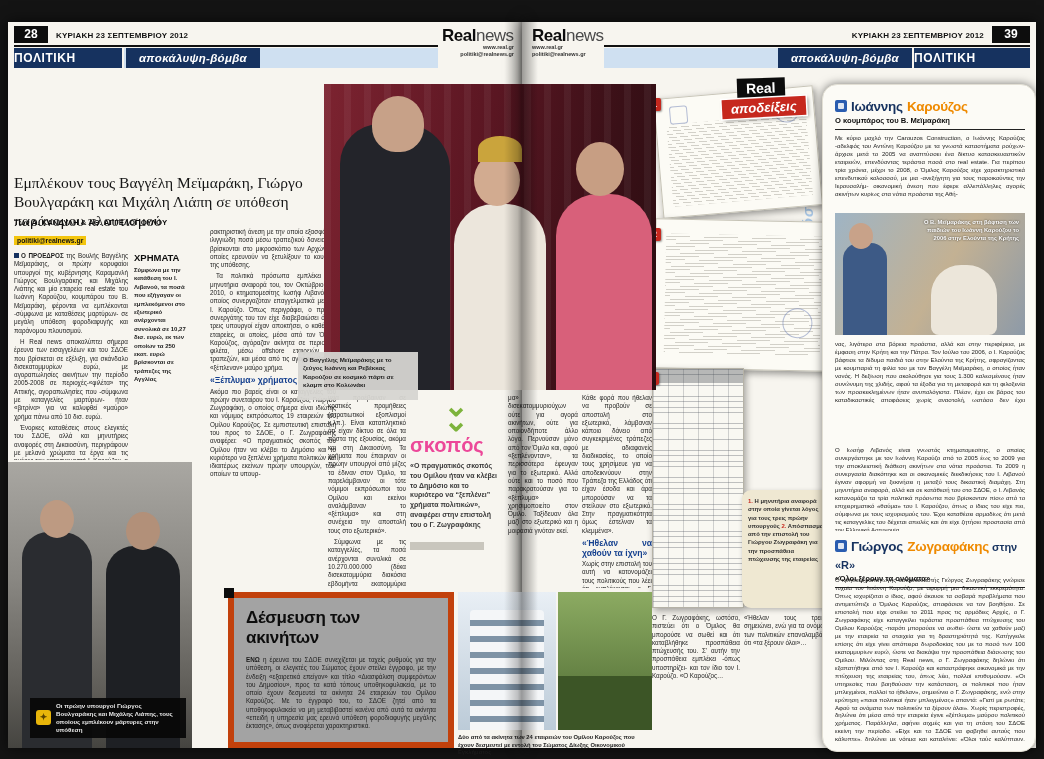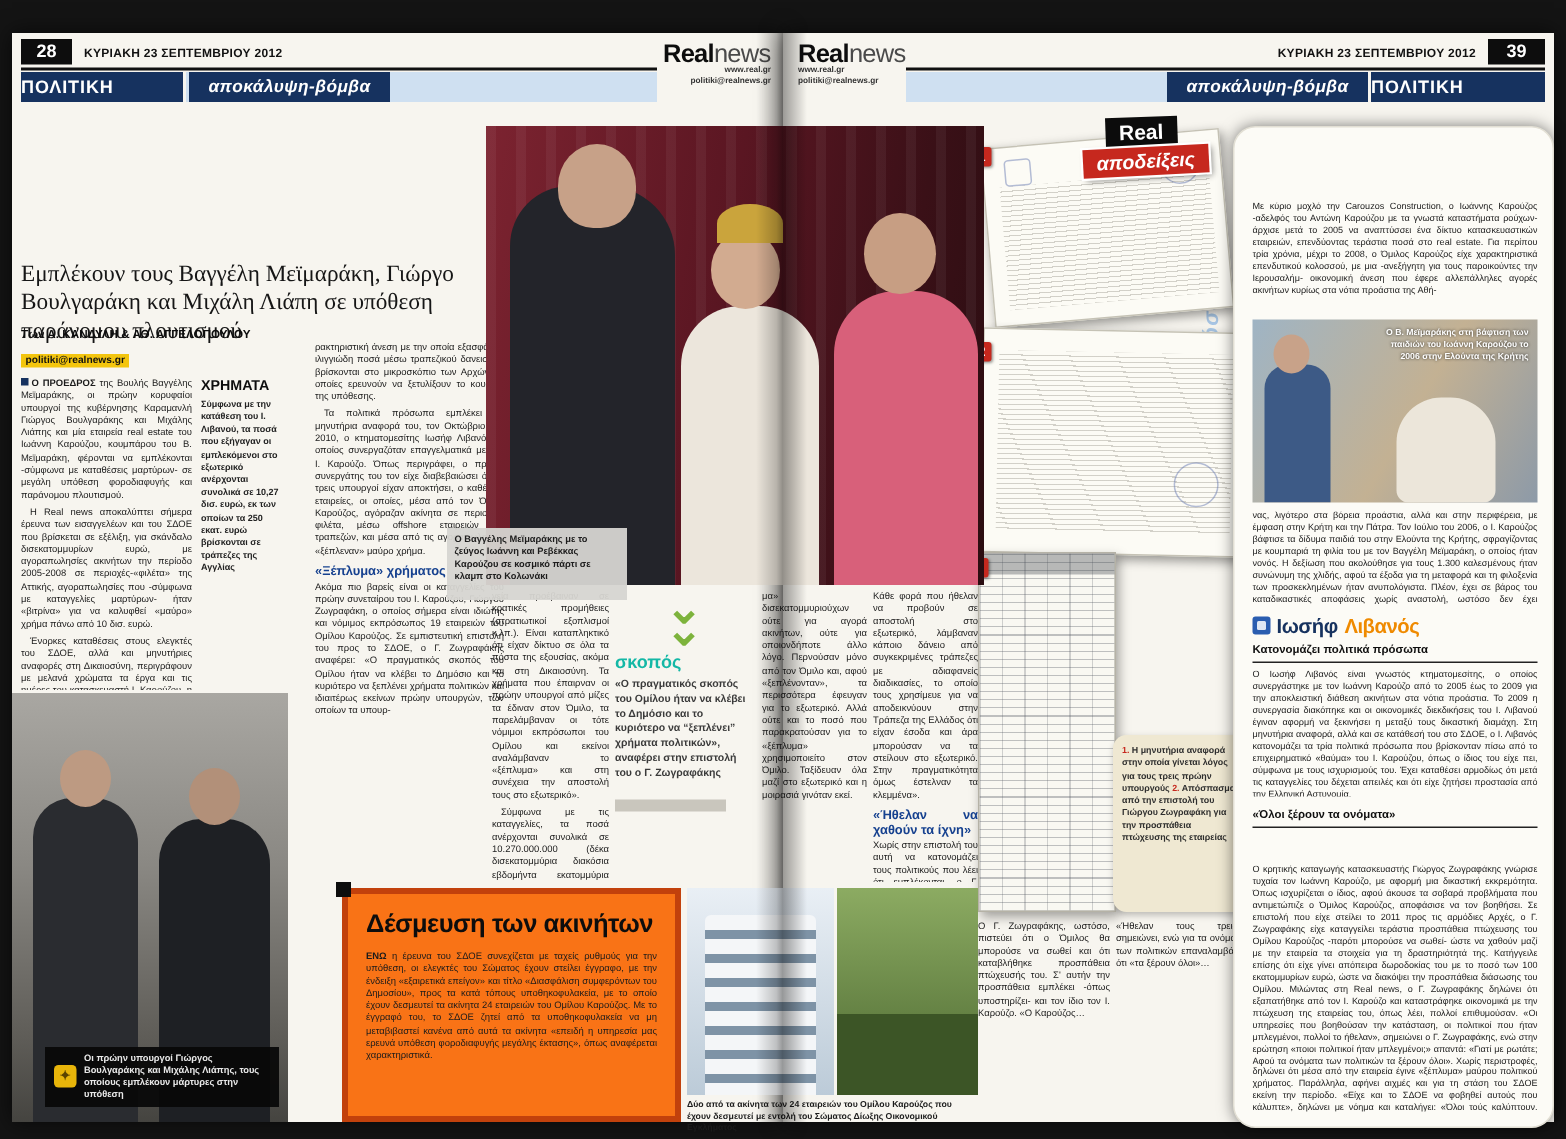--- a/index.html
+++ b/index.html
@@ -25,31 +25,31 @@
   .byline-email { background:#f3c50e; font-size:6.8px; font-weight:bold; padding:1px 3px; display:inline-block; color:#111; }
   .bt { font-size:6.3px; line-height:1.32; text-align:justify; color:#1b1b1b; }
   .bt p { margin-bottom:3px; }
   .bt p.ind { text-indent:6px; }
   .sq { display:inline-block; width:5px; height:5px; background:#16325f; margin-right:2px; }
   .money-title { font-size:9.5px; font-weight:bold; color:#0d0d0d; margin-bottom:3px; }
   .money-txt { font-size:6px; line-height:1.4; font-weight:bold; color:#222; }
   .col-subhead { color:#16418f; font-weight:bold; font-size:8.6px; margin:4px 0 2px; line-height:1.1; }
   
   .pq-chev { color:#7db33c; font-weight:bold; font-size:30px; line-height:.5; text-align:center; }
-  .pq-label { color:#14b8a6; font-weight:bold; font-size:12px; margin:6px 0 4px; }
+  .pq-label { color:#ec4899; font-weight:bold; font-size:20px; margin:6px 0 4px; }
   .pq-text { font-size:7px; font-weight:bold; color:#3a3a3a; line-height:1.4; }
   .pq-bar { background:#c9c6bd; height:8px; width:74px; margin-top:12px; }
   
   .ph { overflow:hidden; }
   .cap-gray { background:rgba(214,213,209,.95); color:#1d1d1d; font-size:6.2px; font-weight:bold; padding:4px 5px; line-height:1.35; }
   .cap-bar { background:rgba(8,8,8,.93); color:#e8e8e8; font-size:6.2px; font-weight:bold; display:flex; align-items:center; gap:5px; padding:4px 6px; line-height:1.3; }
   .cam-ic { width:15px; height:15px; background:#e8b50a; border-radius:3px; flex:0 0 auto; color:#5a4300; font-size:9px; text-align:center; line-height:15px; }
   .white-cap { color:#fff; font-size:5.8px; font-weight:bold; text-align:right; line-height:1.35; text-shadow:0 0 2px rgba(0,0,0,.8); }
   
-  .sbox { background:#f97316; border:4px solid #c2410c; }
+  .sbox { background:#a3a3a3; border:6px solid #c2410c; }
   .sbox-title { font-size:17px; font-weight:bold; color:#0d0d0d; letter-spacing:-.3px; }
   
   .doc { background:#fcfbf5; border:1px solid #c5c2b5; box-shadow:2px 3px 7px rgba(0,0,0,.4); }
   .doc-lines { background:repeating-linear-gradient(180deg,#fcfbf5 0 2.6px,#a9a69c 2.6px 3.3px); opacity:.5; }
   .doc-num { background:#c6281e; color:#fff; font-weight:bold; font-size:9px; width:13px; height:13px; text-align:center; line-height:13px; border-radius:2px; box-shadow:1px 1px 2px rgba(0,0,0,.4); }
   .stamp { border:1.5px solid #5a6fae; border-radius:50%; opacity:.45; }
   .badge-real { background:#0c0c0c; color:#fff; font-weight:bold; font-size:14px; padding:2px 9px; display:inline-block; }
   .badge-proof { background:#c6281e; color:#fff; font-weight:bold; font-style:italic; font-size:13px; padding:2px 9px; display:inline-block; box-shadow:0 0 0 1.5px #fff, 2px 2px 4px rgba(0,0,0,.45); }
   .table-scan { background:#f9f8f2; border:1px solid #b5b2a6; box-shadow:2px 3px 7px rgba(0,0,0,.35);
     background-image:repeating-linear-gradient(180deg, rgba(80,85,95,.35) 0 .7px, transparent .7px 5.4px),
@@ -209,36 +209,37 @@
   <p>Ο Γ. Ζωγραφάκης, ωστόσο, πιστεύει ότι ο Όμιλος θα μπορούσε να σωθεί και ότι καταβλήθηκε προσπάθεια πτώχευσής του. Σ' αυτήν την προσπάθεια εμπλέκει -όπως υποστηρίζει- και τον ίδιο τον Ι. Καρούζο. «Ο Καρούζος…</p>
 </div>
 <div class="abs bt" style="left:744px;top:614px;width:86px;height:136px;overflow:hidden;">
   <p>«Ήθελαν τους τρεις», σημειώνει, ενώ για τα ονόματα των πολιτικών επαναλαμβάνει ότι «τα ξέρουν όλοι»…</p>
 </div>
 
 <div class="abs vtag" style="left:800px;top:100px;height:170px;">τα πρόσωπα</div>
 
 <div class="abs sb-card" style="left:822px;top:84px;width:214px;height:668px;z-index:6;">
 
+  <div class="abs" style="left:12px;top:12px;width:190px;">
+    <div><span class="sb-icon"><i></i></span><span class="sb-name-blue">Ιωάννης</span> <span class="sb-name-orange">Καρούζος</span></div>
+    <div class="sb-sub">Ο κουμπάρος του Β. Μεϊμαράκη</div>
+    <div class="sb-rule"></div>
+  </div>
   <div class="abs sb-body" style="left:12px;top:50px;width:190px;height:76px;">Με κύριο μοχλό την Carouzos Construction, ο Ιωάννης Καρούζος -αδελφός του Αντώνη Καρούζου με τα γνωστά καταστήματα ρούχων- άρχισε μετά το 2005 να αναπτύσσει ένα δίκτυο κατασκευαστικών εταιρειών, επενδύοντας τεράστια ποσά στο real estate. Για περίπου τρία χρόνια, μέχρι το 2008, ο Όμιλος Καρούζος είχε χαρακτηριστικά επενδυτικού κολοσσού, με μια -ανεξήγητη για τους παροικούντες την Ιερουσαλήμ- οικονομική άνεση που έφερε αλλεπάλληλες αγορές ακινήτων κυρίως στα νότια προάστια της Αθή-</div>
   <div class="abs ph" style="left:12px;top:128px;width:190px;height:122px;background:linear-gradient(120deg,#9fb4c4,#c3b193 55%,#8d9aa8);">
     <div class="abs" style="left:8px;top:30px;width:44px;height:92px;background:#3d5a86;border-radius:16px 16px 0 0;"></div>
     <div class="abs" style="left:14px;top:10px;width:24px;height:26px;background:#c8a289;border-radius:50%;"></div>
     <div class="abs" style="left:96px;top:52px;width:66px;height:70px;background:#ece6da;border-radius:30px 30px 8px 8px;filter:blur(.4px);"></div>
     <div class="abs white-cap" style="right:6px;top:6px;width:96px;">Ο Β. Μεϊμαράκης στη βάφτιση των παιδιών του Ιωάννη Καρούζου το 2006 στην Ελούντα της Κρήτης</div>
   </div>
   <div class="abs sb-body" style="left:12px;top:256px;width:190px;height:62px;">νας, λιγότερο στα βόρεια προάστια, αλλά και στην περιφέρεια, με έμφαση στην Κρήτη και την Πάτρα. Τον Ιούλιο του 2006, ο Ι. Καρούζος βάφτισε τα δίδυμα παιδιά του στην Ελούντα της Κρήτης, σφραγίζοντας με κουμπαριά τη φιλία του με τον Βαγγέλη Μεϊμαράκη, ο οποίος ήταν νονός. Η δεξίωση που ακολούθησε για τους 1.300 καλεσμένους ήταν συνώνυμη της χλιδής, αφού τα έξοδα για τη μεταφορά και τη φιλοξενία των προσκεκλημένων ήταν ανυπολόγιστα. Πλέον, έχει σε βάρος του καταδικαστικές αποφάσεις χωρίς αναστολή, ωστόσο δεν έχει φυλακιστεί, παρότι -σύμφωνα με μαρτυρίες- κυκλοφορεί συχνά στη Γλυφάδα.</div>
 
-  <div class="abs" style="left:12px;top:324px;width:190px;">
-    <div><span class="sb-icon"><i></i></span><span class="sb-name-blue">Ιωσήφ</span> <span class="sb-name-orange">Λιβανός</span></div>
-    <div class="sb-sub">Κατονομάζει πολιτικά πρόσωπα</div>
-    <div class="sb-rule"></div>
-  </div>
   <div class="abs sb-body" style="left:12px;top:362px;width:190px;height:84px;">Ο Ιωσήφ Λιβανός είναι γνωστός κτηματομεσίτης, ο οποίος συνεργάστηκε με τον Ιωάννη Καρούζο από το 2005 έως το 2009 για την αποκλειστική διάθεση ακινήτων στα νότια προάστια. Το 2009 η συνεργασία διακόπηκε και οι οικονομικές διεκδικήσεις του Ι. Λιβανού έγιναν αφορμή να ξεκινήσει η μεταξύ τους δικαστική διαμάχη. Στη μηνυτήρια αναφορά, αλλά και σε κατάθεσή του στο ΣΔΟΕ, ο Ι. Λιβανός κατονομάζει τα τρία πολιτικά πρόσωπα που βρίσκονταν πίσω από το επιχειρηματικό «θαύμα» του Ι. Καρούζου, όπως ο ίδιος του είχε πει, σύμφωνα με τους ισχυρισμούς του. Έχει καταθέσει αρμοδίως ότι μετά τις καταγγελίες του δέχεται απειλές και ότι είχε ζητήσει προστασία από την Ελληνική Αστυνομία.</div>
 
   <div class="abs" style="left:12px;top:452px;width:190px;">
+    <div><span class="sb-icon"><i></i></span><span class="sb-name-blue">Γιώργος</span> <span class="sb-name-orange">Ζωγραφάκης</span><span class="sb-name-suffix"> στην «R»</span></div>
     <div class="sb-sub">«Όλοι ξέρουν τα ονόματα»</div>
     <div class="sb-rule"></div>
   </div>
   <div class="abs sb-body" style="left:12px;top:492px;width:190px;height:164px;">Ο κρητικής καταγωγής κατασκευαστής Γιώργος Ζωγραφάκης γνώρισε τυχαία τον Ιωάννη Καρούζο, με αφορμή μια δικαστική εκκρεμότητα. Όπως ισχυρίζεται ο ίδιος, αφού άκουσε τα σοβαρά προβλήματα που αντιμετώπιζε ο Όμιλος Καρούζος, αποφάσισε να τον βοηθήσει. Σε επιστολή που είχε στείλει το 2011 προς τις αρμόδιες Αρχές, ο Γ. Ζωγραφάκης είχε καταγγείλει τεράστια προσπάθεια πτώχευσης του Ομίλου Καρούζος -παρότι μπορούσε να σωθεί- ώστε να χαθούν μαζί με την εταιρεία τα στοιχεία για τη δραστηριότητά της. Κατήγγειλε επίσης ότι είχε γίνει απόπειρα δωροδοκίας του με το ποσό των 100 εκατομμυρίων ευρώ, ώστε να διακόψει την προσπάθεια διάσωσης του Ομίλου. Μιλώντας στη Real news, ο Γ. Ζωγραφάκης δηλώνει ότι εξαπατήθηκε από τον Ι. Καρούζο και καταστράφηκε οικονομικά με την πτώχευση της εταιρείας του, όπως λέει, πολλοί επιθυμούσαν. «Οι υπηρεσίες που βοηθούσαν την κατάσταση, οι πολιτικοί που ήταν μπλεγμένοι, πολλοί το ήθελαν», σημειώνει ο Γ. Ζωγραφάκης, ενώ στην ερώτηση «ποιοι πολιτικοί ήταν μπλεγμένοι;» απαντά: «Γιατί με ρωτάτε; Αφού τα ονόματα των πολιτικών τα ξέρουν όλοι». Χωρίς περιστροφές, δηλώνει ότι μέσα από την εταιρεία έγινε «ξέπλυμα» μαύρου πολιτικού χρήματος. Παράλληλα, αφήνει αιχμές και για τη στάση του ΣΔΟΕ εκείνη την περίοδο. «Είχε και το ΣΔΟΕ να φοβηθεί αυτούς που κάλυπτε», δηλώνει με νόημα και καταλήγει: «Όλοι τούς καλύπτουν. Μεταξύ τους έχουν όλα τα πόστα της εξουσίας και καλύπτονται».</div>
 </div>
 
 <div class="abs gutter" style="left:504px;top:22px;width:34px;height:726px;z-index:40;"></div>
 
 </body></html>

